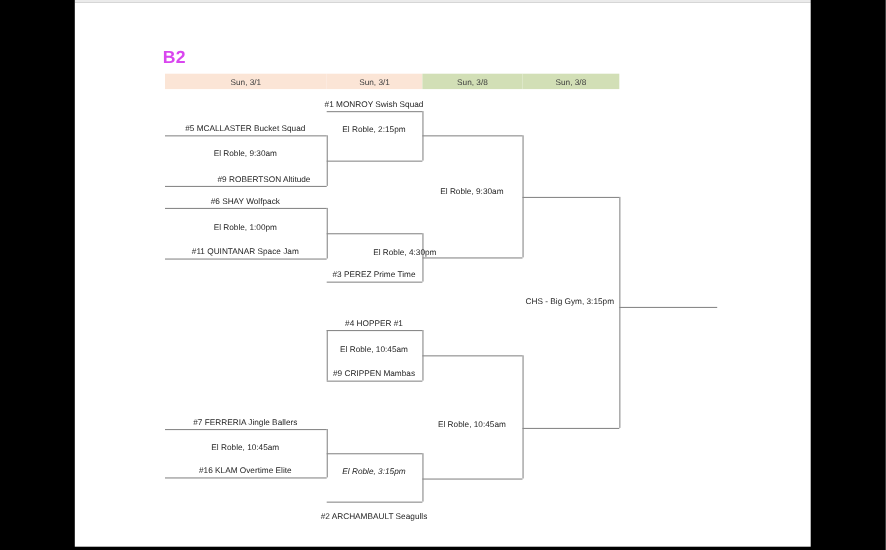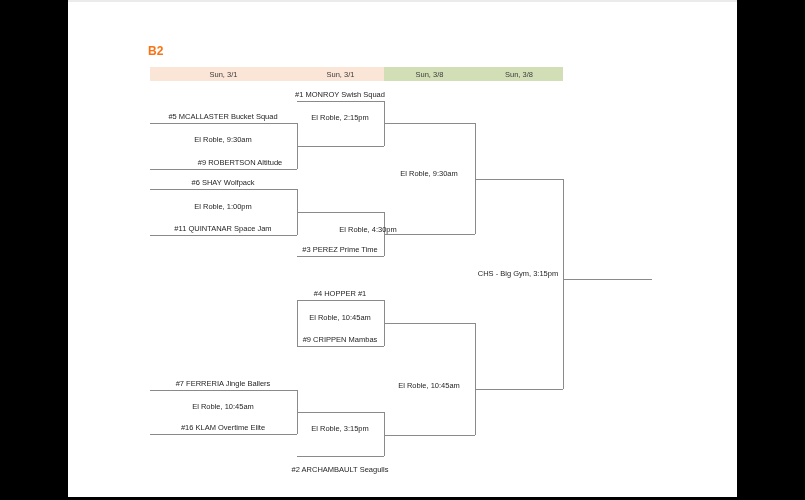--- a/index.html
+++ b/index.html
@@ -1,20 +1,20 @@
 <!DOCTYPE html>
 <html><head>
 <meta charset="utf-8">
 <style>
   html,body{margin:0;padding:0;}
   body{background:#000;font-family:"Liberation Sans",sans-serif;}
   #stage{position:relative;width:805px;height:500px;background:#000;overflow:hidden;}
   .page{position:absolute;left:68px;top:2px;width:669px;height:495px;background:#ffffff;}
   .topstrip{position:absolute;left:68px;top:0;width:669px;height:2px;background:#ebebeb;}
-  .title{position:absolute;font-size:12px;font-weight:bold;color:#f97316;letter-spacing:.2px;}
+  .title{position:absolute;font-size:16px;font-weight:bold;color:#d946ef;letter-spacing:.2px;}
   .hcell{position:absolute;top:67px;height:14px;display:flex;align-items:center;justify-content:center;
          font-size:7.5px;color:#3c3c3c;}
   .hline{position:absolute;height:1px;background:#8a8a8a;}
   .vline{position:absolute;width:1px;background:#8a8a8a;}
   .team{position:absolute;transform:translateX(-50%);font-size:7.5px;color:#1f1f1f;white-space:nowrap;line-height:11px;}
   .venue{position:absolute;transform:translateX(-50%);font-size:7.5px;color:#1f1f1f;white-space:nowrap;line-height:10px;}
 </style>
 </head>
 <body>
 
@@ -87,17 +87,17 @@
   <div class="team" style="left:340px;top:288px;">#4 HOPPER #1</div>
   <div class="team" style="left:340px;top:334px;">#9 CRIPPEN Mambas</div>
   <div class="team" style="left:340px;top:444px;margin-top:20px;">#2 ARCHAMBAULT Seagulls</div>
 
   <div class="venue" style="left:223px;top:135px;">El Roble, 9:30am</div>
   <div class="venue" style="left:223px;top:202px;">El Roble, 1:00pm</div>
   <div class="venue" style="left:223px;top:402px;">El Roble, 10:45am</div>
   <div class="venue" style="left:340px;top:113px;">El Roble, 2:15pm</div>
   <div class="venue" style="left:340px;top:225px;margin-left:28px;">El Roble, 4:30pm</div>
   <div class="venue" style="left:340px;top:313px;">El Roble, 10:45am</div>
-  <div class="venue" style="left:340px;top:424px;">El Roble, 3:15pm</div>
+  <div class="venue" style="left:340px;top:424px;font-style:italic;">El Roble, 3:15pm</div>
   <div class="venue" style="left:429px;top:169px;">El Roble, 9:30am</div>
   <div class="venue" style="left:429px;top:381px;">El Roble, 10:45am</div>
   <div class="venue" style="left:518px;top:269px;text-align:right;">CHS - Big Gym, 3:15pm</div>
 </div>
 
 </body></html>

